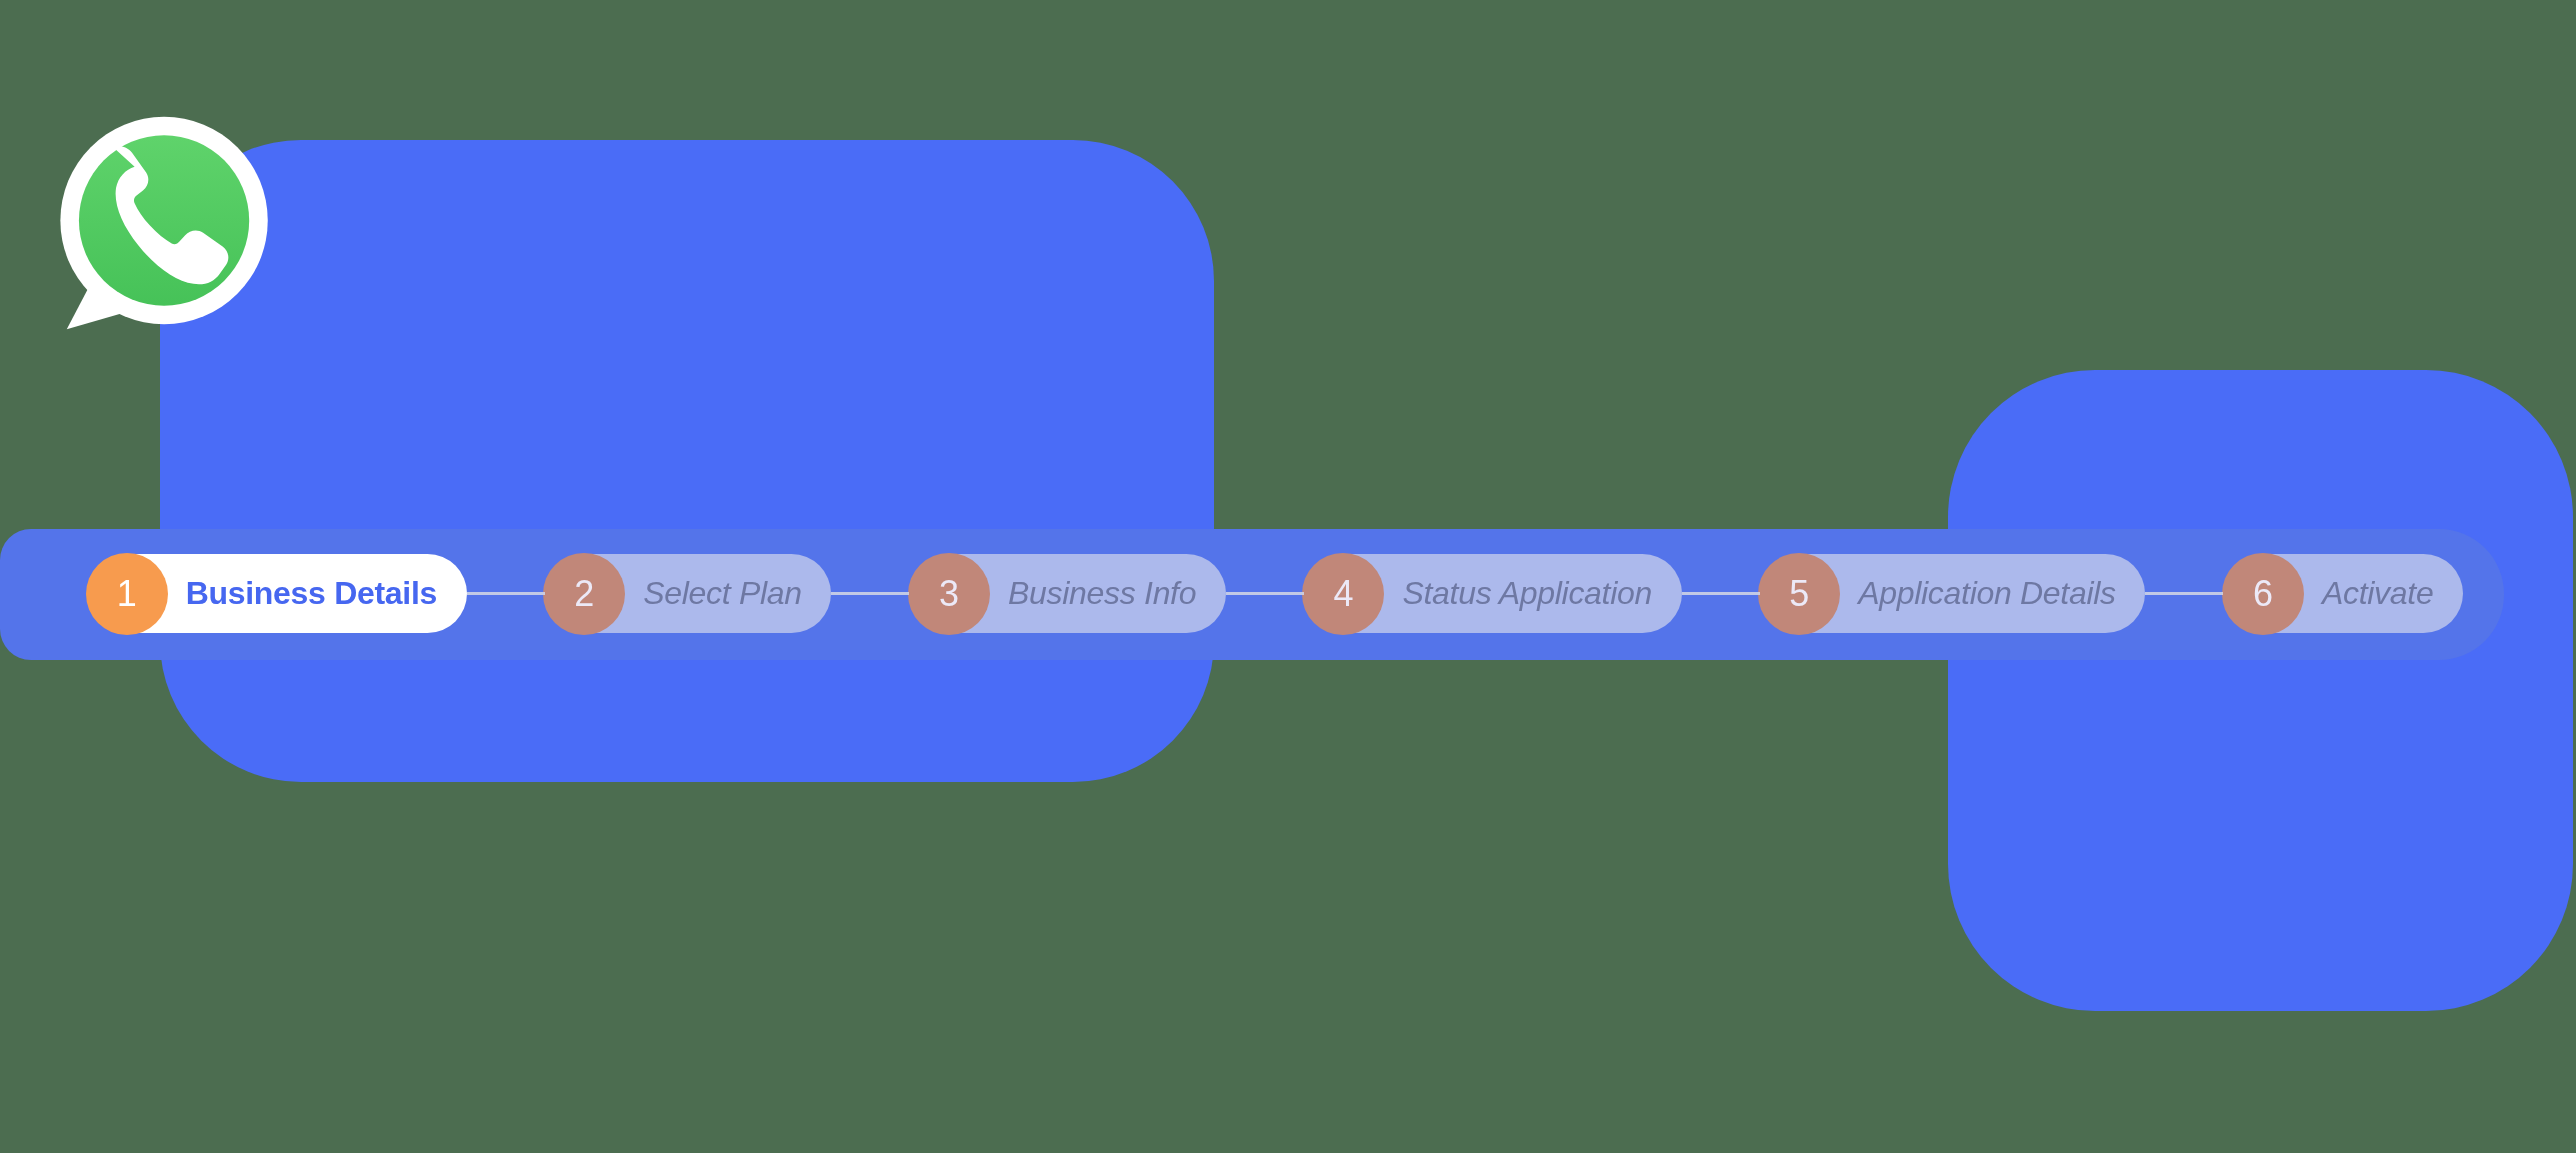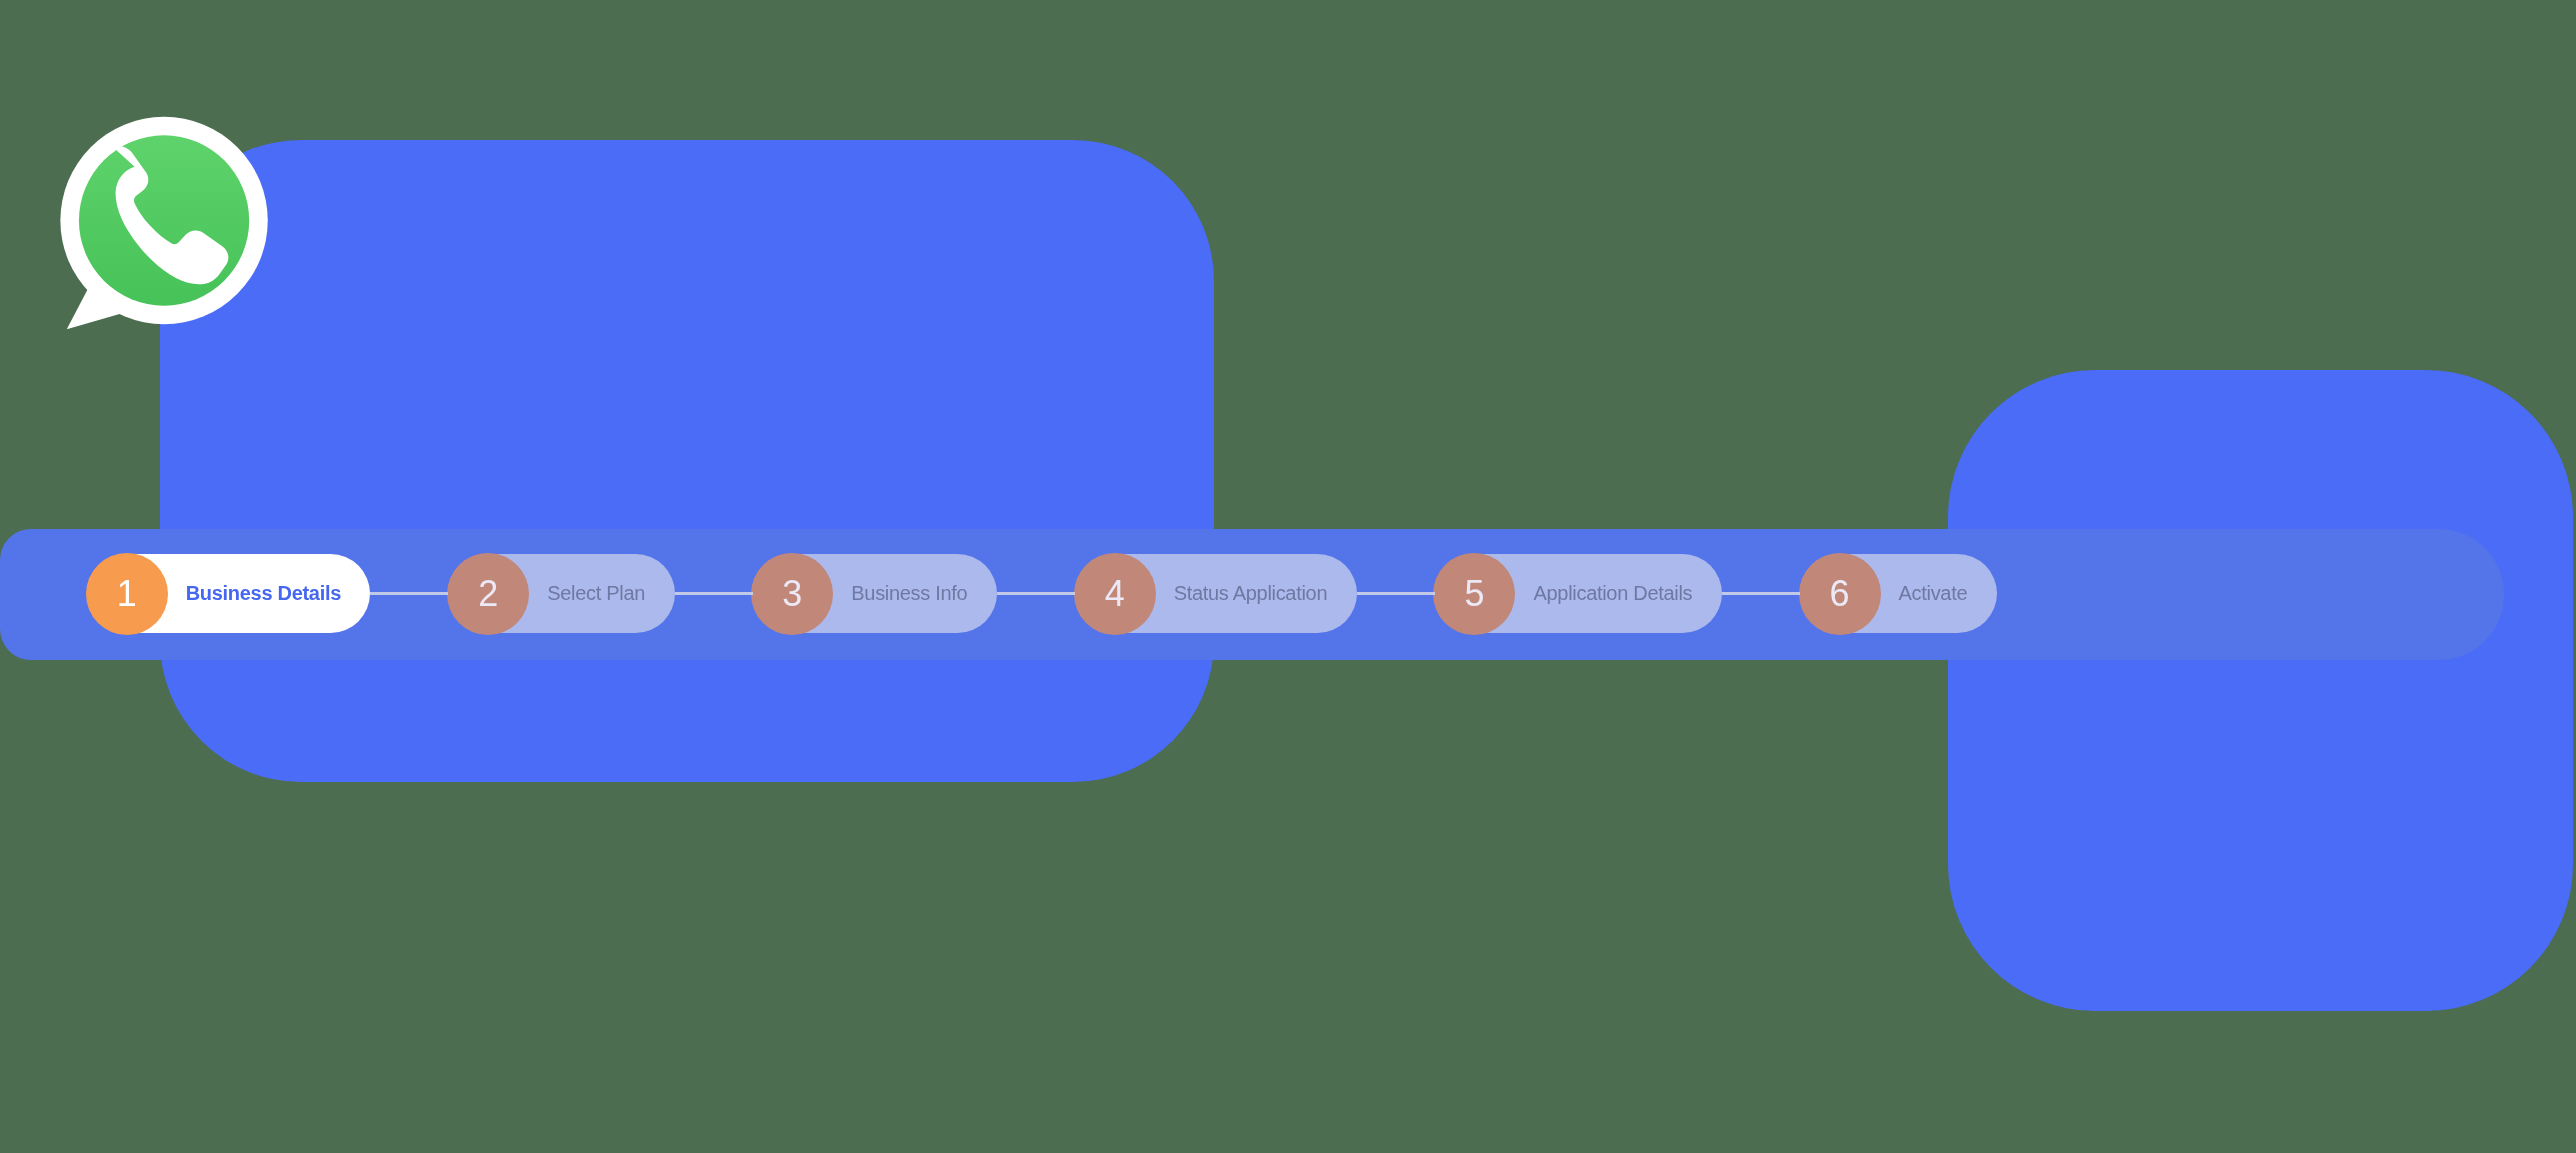--- a/index.html
+++ b/index.html
@@ -36,27 +36,27 @@
   .step{
     height:79px;border-radius:41px;display:flex;align-items:center;
     padding-right:29.5px;white-space:nowrap;flex:0 0 auto;
   }
   .step .circle{
     width:82px;height:82px;border-radius:50%;flex:0 0 auto;
     display:flex;align-items:center;justify-content:center;
     margin-right:18px;margin-left:-1.3px;
     font-size:36px;line-height:1;
   }
-  .step .label{font-size:20px;letter-spacing:-0.3px;}
+  .step .label{font-size:32px;letter-spacing:-0.3px;}
   .step.active{background:var(--active-pill-bg,#ffffff);}
   .step.active .circle{background:var(--active-circle,#f79b4e);color:var(--active-number,#ffffff);}
   .step.active .label{color:var(--active-text,#4667f0);font-weight:700;}
   .step.upcoming{background:var(--inactive-pill-bg,#acb9ec);}
   .step.upcoming .circle{background:var(--inactive-circle,#c18779);color:var(--inactive-number,#ece9f7);}
-  .step.upcoming .label{color:var(--inactive-text,#6e78a3);font-weight:400;}
+  .step.upcoming .label{color:var(--inactive-text,#6e78a3);font-weight:400;font-style:italic;}
   .connector{
     width:78px;height:3.8px;flex:0 0 auto;align-self:center;
     background:var(--connector,#cdd3e6);opacity:.9;
   }
 </style>
 </head>
 <body>
 
 <div class="canvas">
 

